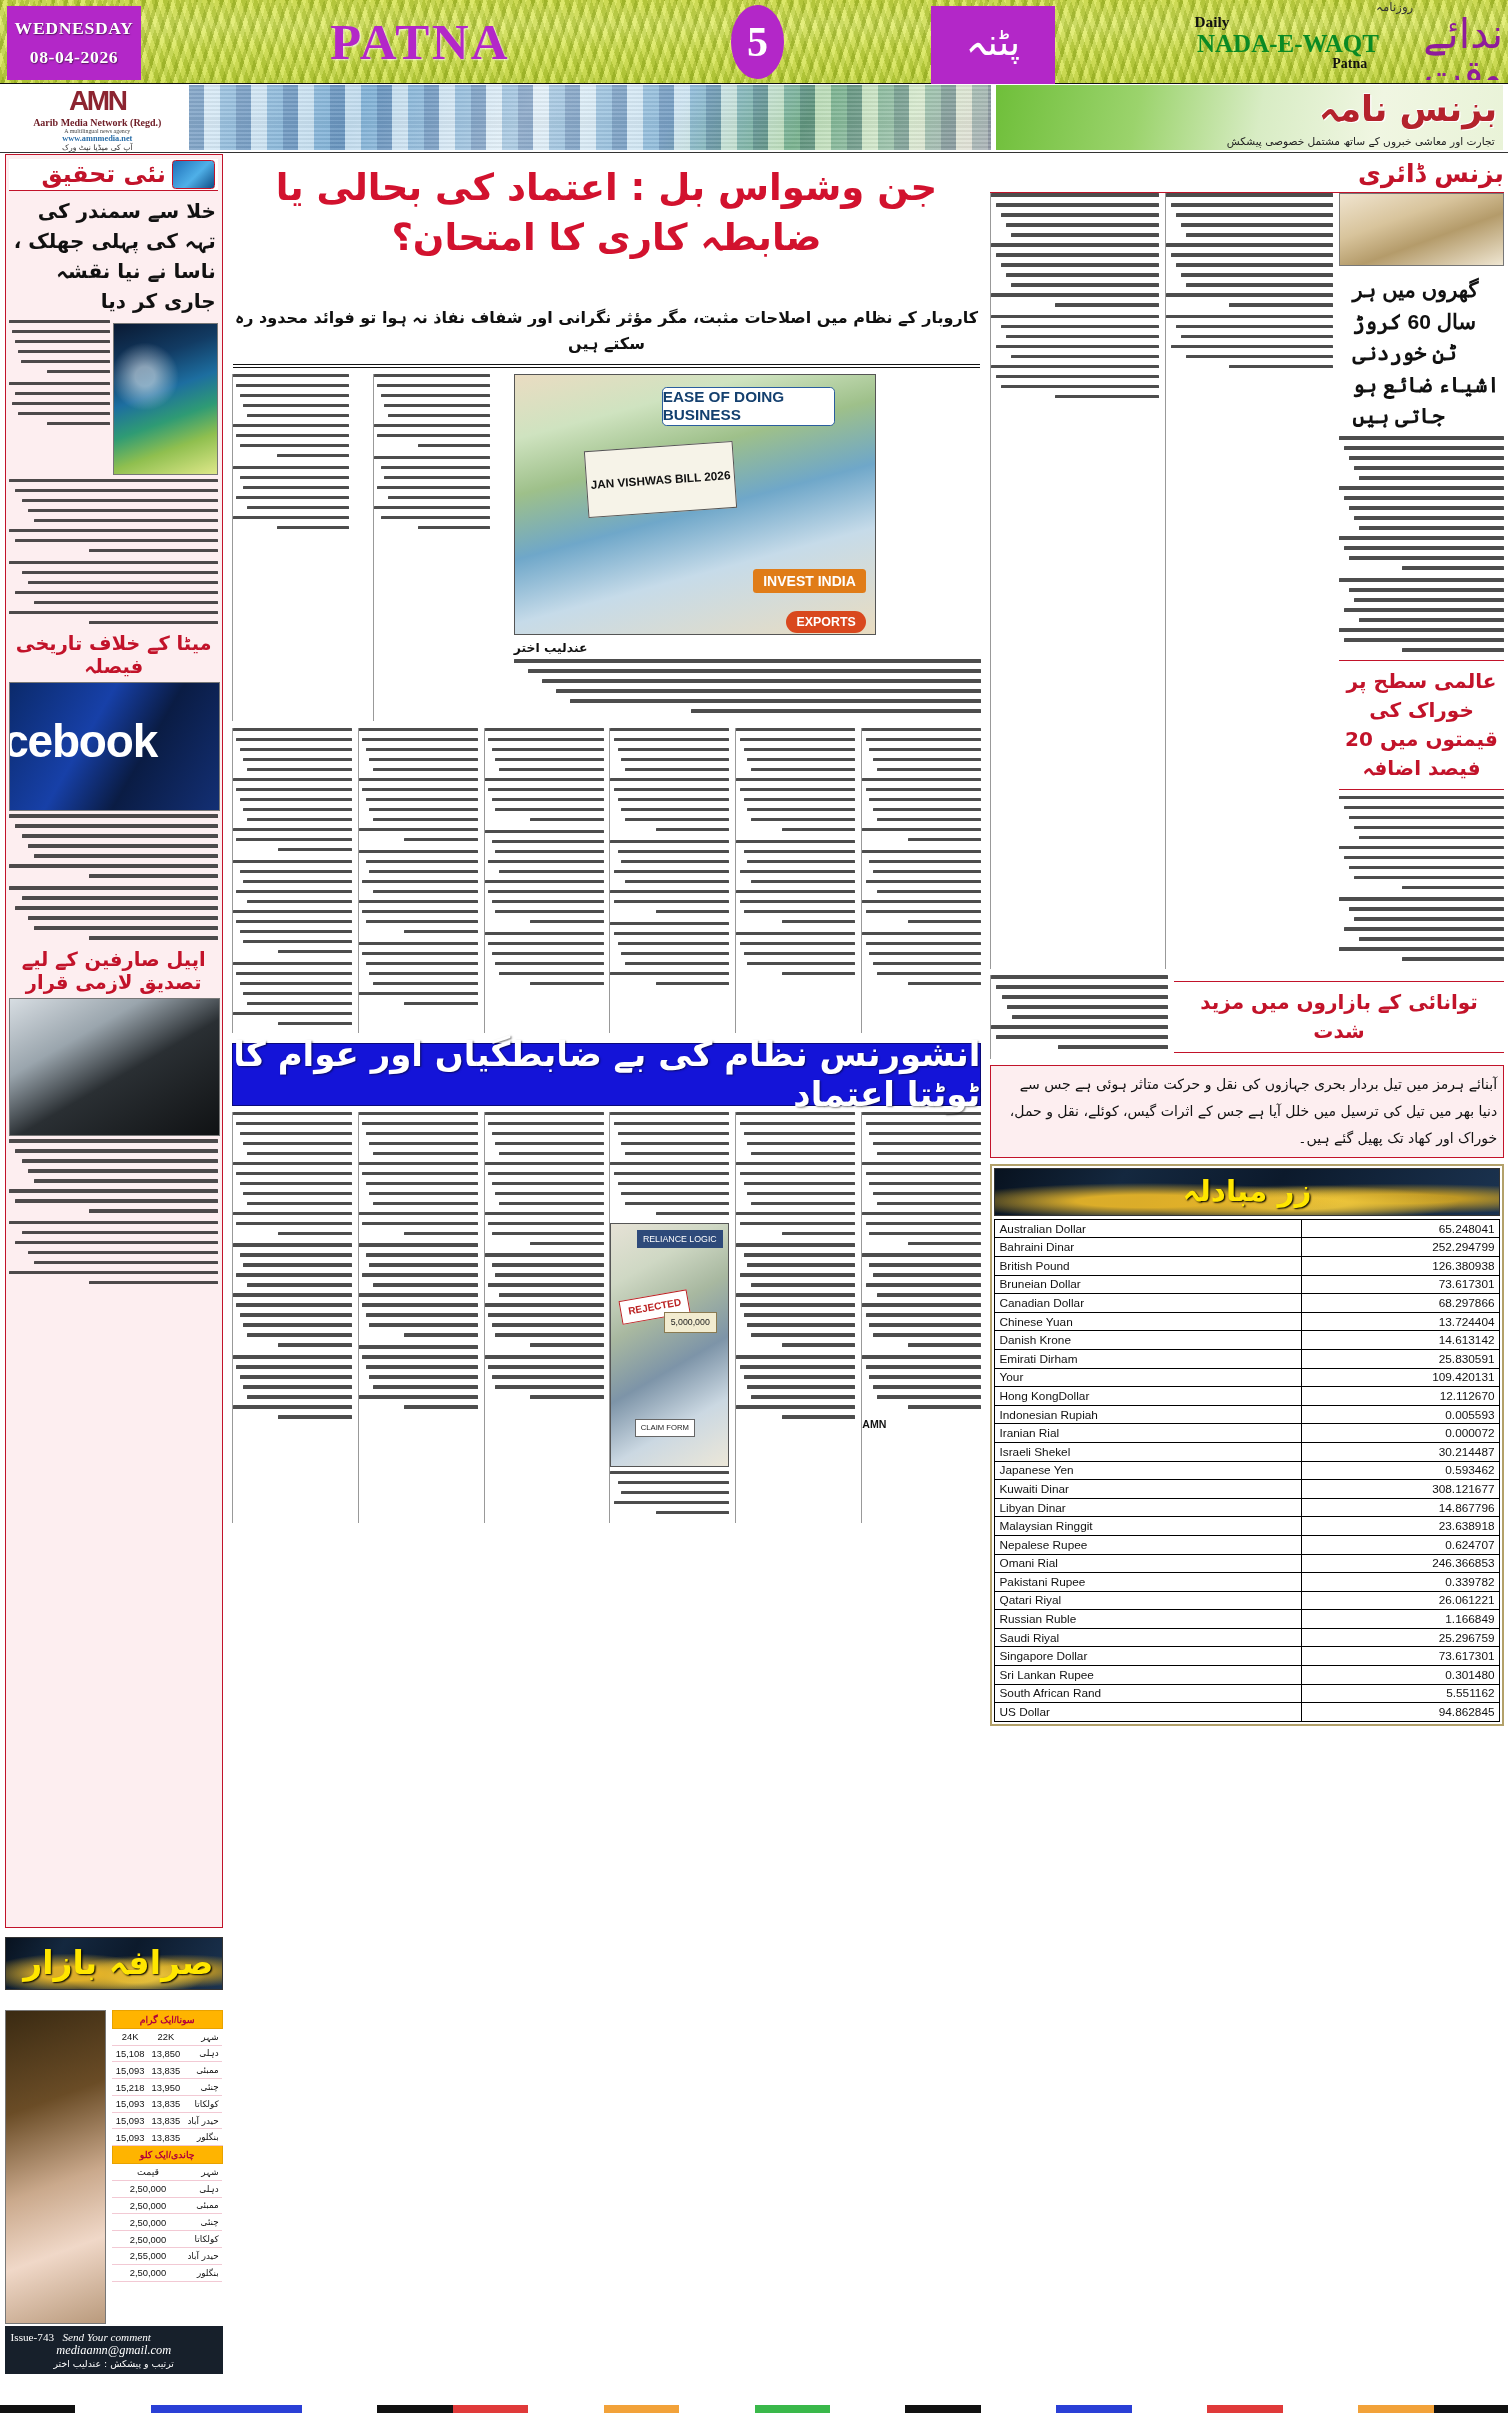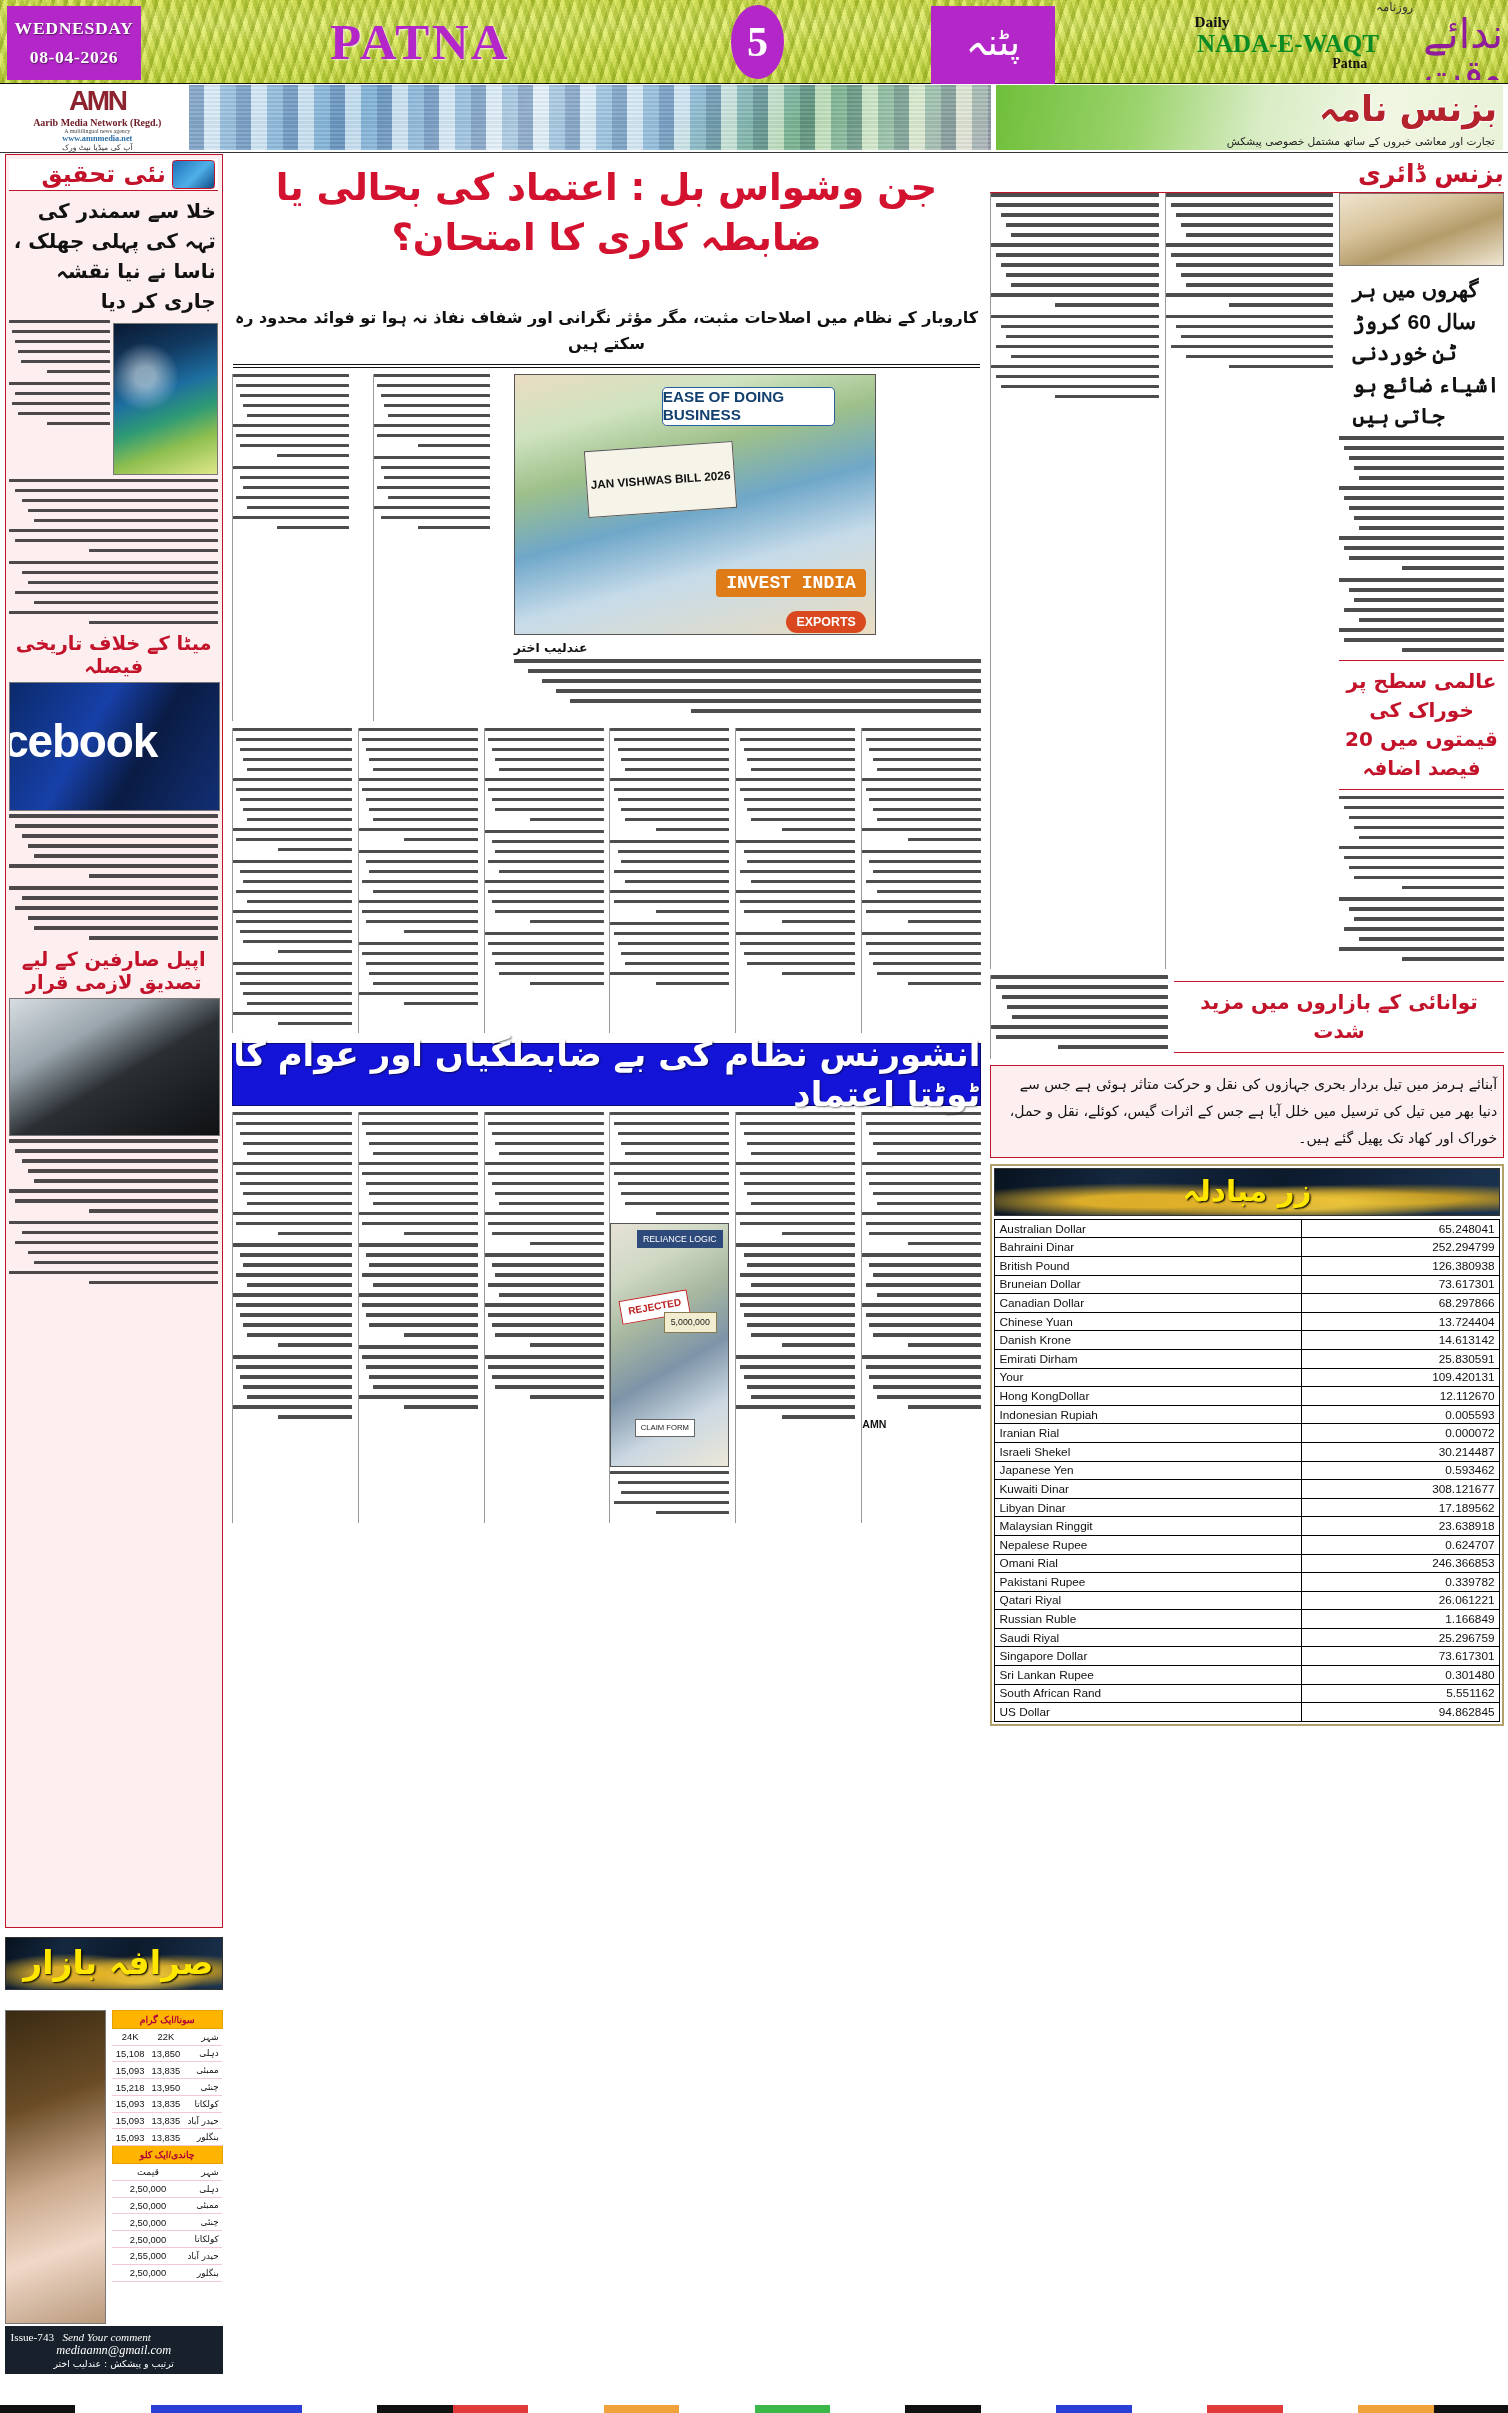--- a/index.html
+++ b/index.html
@@ -88,22 +88,22 @@
 
   
   .centerwrap{position:absolute;left:227px;top:154px;width:759px;}
   .mainhead{font-size:37px;color:#d2122e;font-weight:bold;direction:rtl;text-align:center;
      font-family:"DejaVu Sans",sans-serif;line-height:1.35;padding:9.4px 2.4px 4.7px 2.4px;}
   .subhead2{font-size:16px;color:#111;font-weight:bold;direction:rtl;text-align:center;
      font-family:"DejaVu Sans",sans-serif;line-height:1.6;padding:2.4px 5.9px 7px 5.9px;margin-top:35px;}
   .byline{font-size:12.4px;color:#111;direction:rtl;text-align:left;font-family:"DejaVu Sans",sans-serif;font-weight:bold;}
   .bizimg{width:360px;height:259px;border:0.6px solid #555;
      background:linear-gradient(165deg,#eadcc2 0%,#cfe3c0 18%,#9ec08a 34%,#6fa7c9 52%,#c6dbe9 70%,#e9dcc0 100%);position:relative;overflow:hidden;}
-  .bizimg .tag2{position:absolute;right:8.3px;top:194px;background:#e07c18;color:#fff;font-size:18px;font-weight:bold;
-     padding:4.1px 10.6px;border-radius:3.5px;font-family:Liberation Mono, monospace;}
+  .bizimg .tag2{position:absolute;right:8.3px;top:194px;background:#e07c18;color:#fff;font-size:14px;font-weight:bold;
+     padding:4.1px 10.6px;border-radius:3.5px;font-family:Liberation Sans, sans-serif;}
   .bizimg .tag3{position:absolute;right:8.3px;top:236px;background:#d9481e;color:#fff;font-size:12.4px;font-weight:bold;
      padding:4.1px 10.6px;border-radius:11px;font-family:"Liberation Sans",sans-serif;}
   .bizimg .board{position:absolute;left:71px;top:71px;width:147px;height:65px;background:#f6f3e8;
      border:1.8px solid #555;transform:rotate(-4deg);color:#111;font-size:11.8px;font-weight:bold;
      display:flex;align-items:center;justify-content:center;text-align:center;font-family:"Liberation Sans",sans-serif;}
   .bizimg .edb{position:absolute;left:147px;top:11.8px;width:171px;height:37px;background:#fff;border:1.8px solid #2a5d9e;
      border-radius:4.7px;display:flex;align-items:center;justify-content:center;color:#14406f;font-weight:bold;font-size:15.3px;
      font-family:"Liberation Sans",sans-serif;}
 
   .colbox{border-left:0.6px solid #999;}
@@ -1103,21 +1103,21 @@
         <tr>
               <td class="n">Japanese  Yen</td>
               <td class="v">0.593462</td>
             </tr>
         <tr>
               <td class="n">Kuwaiti  Dinar</td>
               <td class="v">308.121677</td>
             </tr>
         <tr>
               <td class="n">Libyan  Dinar</td>
-              <td class="v">17.189562</td>
+              <td class="v">14.867796</td>
             </tr>
         <tr>
               <td class="n">Malaysian  Ringgit</td>
               <td class="v">23.638918</td>
             </tr>
         <tr>
               <td class="n">Nepalese  Rupee</td>
               <td class="v">0.624707</td>
             </tr>
         <tr>

